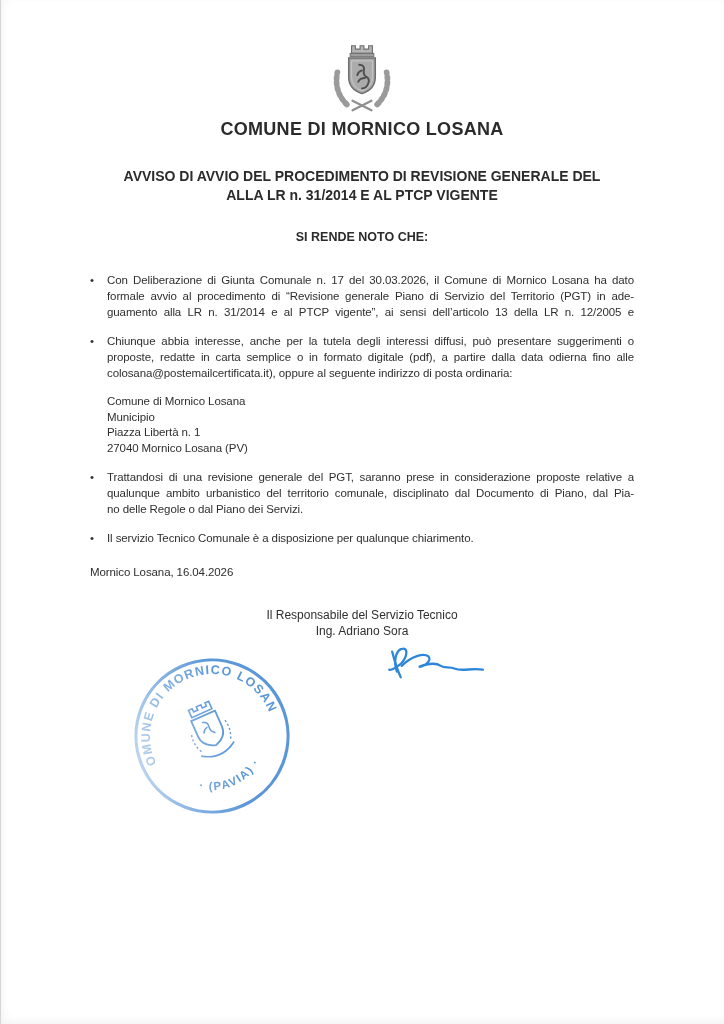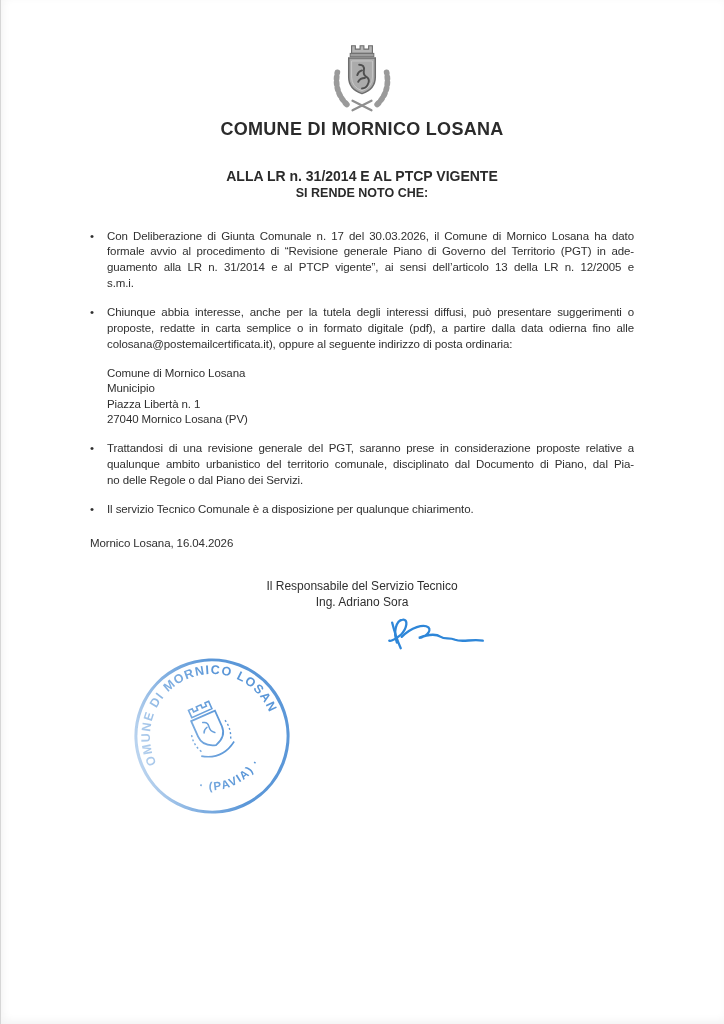--- a/index.html
+++ b/index.html
@@ -17,21 +17,21 @@
   .scan-edge{position:absolute;left:0;top:0;width:1px;height:100%;background:#d6d6d6;}
   .content{padding:0 90px;}
 
   
   .crest{display:block;margin:42px auto 5px;width:78px;height:72px;}
   .municipality{font-size:18px;font-weight:bold;text-align:center;color:var(--heading,#2b2b2b);letter-spacing:.3px;line-height:21px;}
   .province{font-size:15px;font-weight:bold;text-align:center;color:var(--heading,#2b2b2b);margin-top:2px;line-height:18px;}
 
   
   .title{margin-top:27px;text-align:center;font-weight:bold;font-size:14px;line-height:18.5px;color:var(--heading,#2b2b2b);}
-  .subject{text-align:center;font-weight:bold;font-size:12.5px;color:var(--heading,#2b2b2b);}
+  .subject{margin-top:26px;text-align:center;font-weight:bold;font-size:12.5px;color:var(--heading,#2b2b2b);}
 
   
   .body-block{margin-top:29px;font-size:11.5px;line-height:15.9px;letter-spacing:-.1px;}
   .bullet{display:flex;margin-bottom:13px;}
   .bullet .marker{width:17px;flex:0 0 17px;}
   .bullet .blines{flex:1;min-width:0;}
   .bline{text-align:justify;text-align-last:justify;white-space:nowrap;overflow:hidden;}
   .bline.last{text-align-last:left;white-space:normal;}
   .address{margin:12px 0 14px 17px;line-height:15.4px;}
   .dateline{margin-top:18px;}
@@ -71,34 +71,34 @@
 
       <path d="M26,17 h28 v20 q0,13 -14,17.5 q-14,-4.5 -14,-17.5 z" fill="#ababab" stroke="#6e6e6e" stroke-width="1.6"></path>
       <path d="M29,20 h22 v17 q0,10.5 -11,14.5 q-11,-4 -11,-14.5 z" fill="none" stroke="#c9c9c9" stroke-width="1"></path>
 
       <path d="M37,24 q6,0 5,6 q-1,5 3,7 q4,3 1,8 q-2,4 -6,4 M40,30 q-4,1 -5,5 M43,38 q-5,0 -7,4" fill="none" stroke="#4f4f4f" stroke-width="2" stroke-linecap="round"></path>
     </svg>
 
     <div class="municipality">COMUNE DI MORNICO LOSANA</div>
 
     <div class="title">
+      <div>AVVISO DI AVVIO DEL PROCEDIMENTO DI REVISIONE GENERALE DEL</div>
       <div>ALLA LR n. 31/2014 E AL PTCP VIGENTE</div>
     </div>
 
     <div class="subject">SI RENDE NOTO CHE:</div>
 
     <div class="body-block">
 
       <div class="bullet">
         <div class="marker">•</div>
         <div class="blines">
           <div class="bline">Con Deliberazione di Giunta Comunale n. 17 del 30.03.2026, il Comune di Mornico Losana ha dato</div>
-          <div class="bline">formale avvio al procedimento di “Revisione generale Piano di Governo del Territorio (PGT) in ade-</div>
+          <div class="bline">formale avvio al procedimento di “Revisione generale Piano di Servizio del Territorio (PGT) in ade-</div>
           <div class="bline">guamento alla LR n. 31/2014 e al PTCP vigente”, ai sensi dell’articolo 13 della LR n. 12/2005 e</div>
-          <div class="bline last">s.m.i.</div>
         </div>
       </div>
 
       <div class="bullet">
         <div class="marker">•</div>
         <div class="blines">
           <div class="bline">Chiunque abbia interesse, anche per la tutela degli interessi diffusi, può presentare suggerimenti o</div>
           <div class="bline">proposte, redatte in carta semplice o in formato digitale (pdf), a partire dalla data odierna fino alle</div>
           <div class="bline last">colosana@postemailcertificata.it), oppure al seguente indirizzo di posta ordinaria:</div>
         </div>

